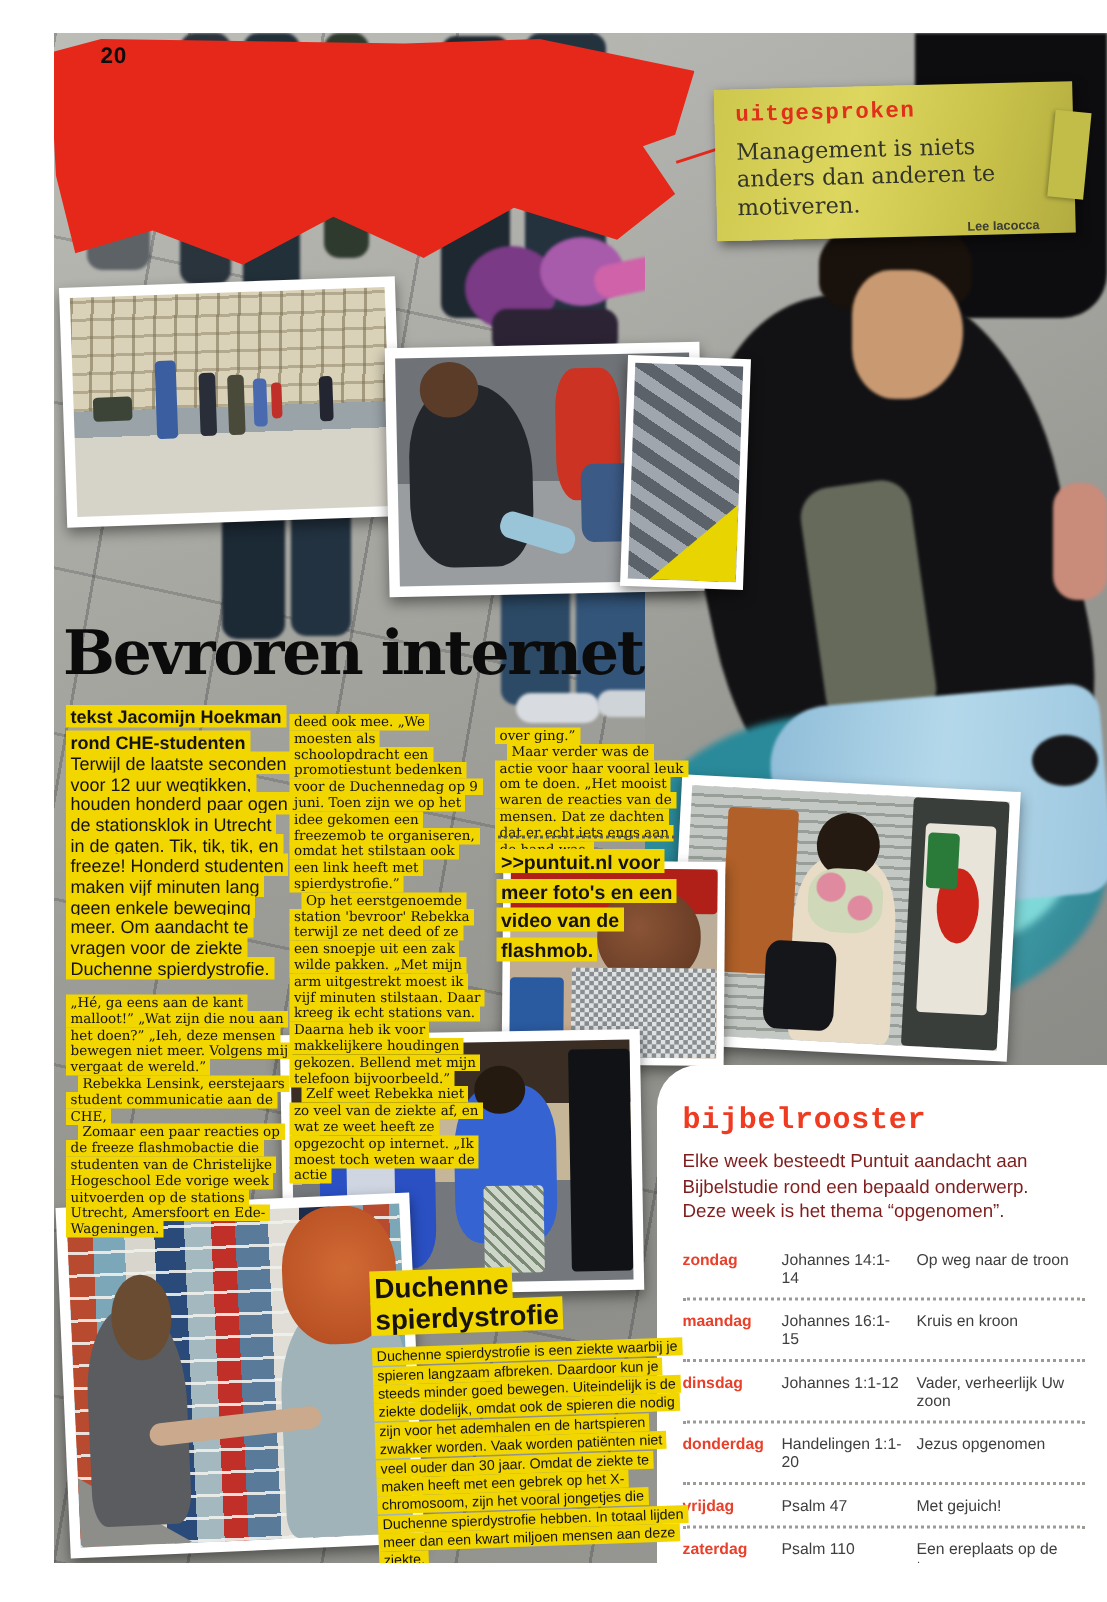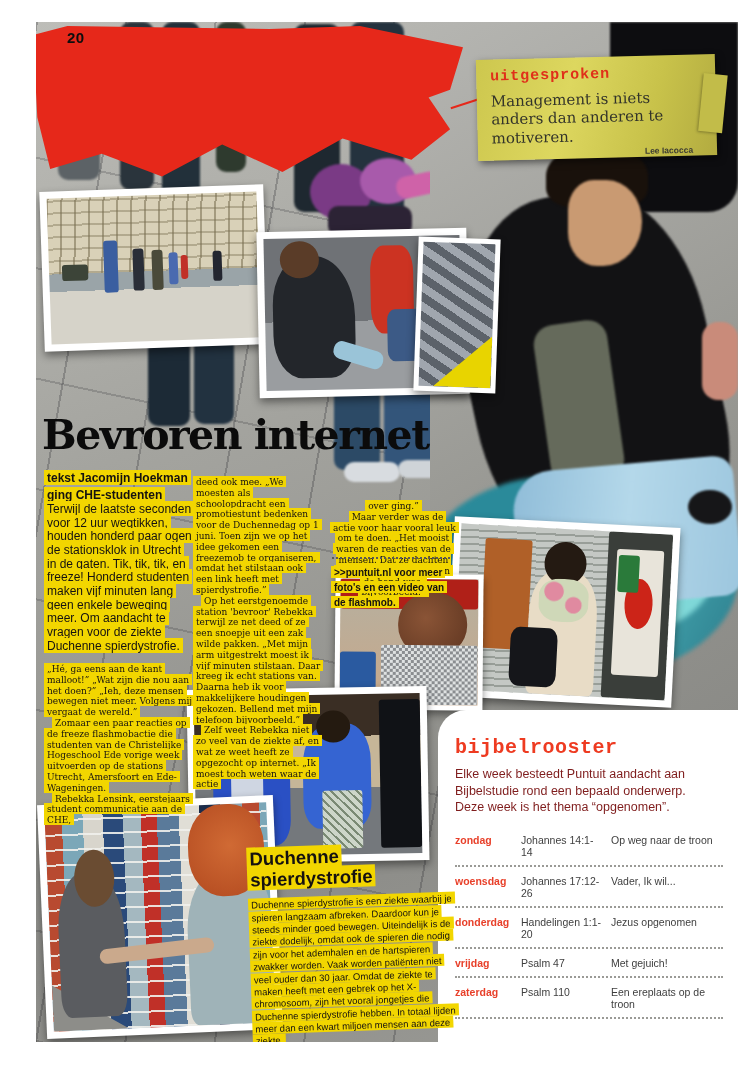--- a/index.html
+++ b/index.html
@@ -78,24 +78,24 @@
   .hl{background:#f2d600;color:#151210;padding:1px 3px 0 3px;
       -webkit-box-decoration-break:clone;box-decoration-break:clone;}
   .byline{left:44px;top:470px;z-index:15;font-size:12px;font-weight:bold;line-height:1.45;}
   .col{z-index:15;}
   .col p{margin:0;}
   .col p + p{text-indent:8px;}
   .intro-col{left:44px;top:503px;width:148px;font-size:12px;line-height:1.14;}
   .serif-col{font-family:"DejaVu Serif",serif;font-size:9px;line-height:1.2;}
   .c1{left:44px;top:664px;width:152px;}
   .c2{left:193px;top:477px;width:128px;}
-  .c3{left:330px;top:501px;width:127px;text-align:center;}
+  .c3{left:330px;top:486px;width:127px;}
   .dots{border-bottom:2px dotted #5a5a56;}
   .c3-dots{left:332px;top:557px;width:118px;z-index:15;}
-  .c3-link{left:331px;top:565px;width:126px;font-size:10px;font-weight:bold;line-height:1.5;z-index:15;}
+  .c3-link{left:331px;top:565px;width:126px;font-size:13px;font-weight:bold;line-height:1.5;z-index:15;}
 
   
   .duchenne{left:250px;top:846px;width:208px;transform:rotate(-2deg);z-index:22;}
   .duch-title{font-size:18.5px;font-weight:bold;line-height:1.12;color:#101010;width:150px;}
   .duch-body{margin-top:9px;font-size:9.5px;line-height:1.3;}
   .duch-dots{width:200px;margin-top:3px;border-bottom:2px dotted #3c3c38;}
   .duch-src{margin-top:6px;font-size:9.5px;font-weight:bold;}
 
   
   .panel{left:438px;top:710px;width:300px;height:358px;background:#fff;
@@ -237,35 +237,35 @@
     <div class="note-tape"></div>
     <div class="note-title">uitgesproken</div>
     <div class="note-quote">Management is niets anders dan anderen te motiveren.</div>
     <div class="note-attr">Lee Iacocca</div>
   </div>
 
   <div class="abs headline">Bevroren internet</div>
 
   <div class="abs byline">
     <div><span class="hl">tekst Jacomijn Hoekman</span></div>
-    <div><span class="hl">ging CHE-studenten</span></div>
+    <div><span class="hl">rond CHE-studenten</span></div>
   </div>
 
   <div class="abs col intro-col">
     <p><span class="hl">Terwijl de laatste seconden voor 12 uur wegtikken, houden honderd paar ogen de stationsklok in Utrecht in de gaten. Tik, tik, tik, en freeze! Honderd studenten maken vijf minuten lang geen enkele beweging meer. Om aandacht te vragen voor de ziekte Duchenne spierdystrofie.</span></p>
   </div>
 
   <div class="abs col serif-col c1">
     <p><span class="hl">„Hé, ga eens aan de kant malloot!” „Wat zijn die nou aan het doen?” „Ieh, deze mensen bewegen niet meer. Volgens mij vergaat de wereld.”</span></p>
+    <p><span class="hl">Rebekka Lensink, eerstejaars student communicatie aan de CHE,</span></p>
     <p><span class="hl">Zomaar een paar reacties op de freeze flashmobactie die studenten van de Christelijke Hogeschool Ede vorige week uitvoerden op de stations Utrecht, Amersfoort en Ede-Wageningen.</span></p>
-    <p><span class="hl">Rebekka Lensink, eerstejaars student communicatie aan de CHE,</span></p>
   </div>
 
   <div class="abs col serif-col c2">
-    <p><span class="hl">deed ook mee. „We moesten als schoolopdracht een promotiestunt bedenken voor de Duchennedag op 1 juni. Toen zijn we op het idee gekomen een freezemob te organiseren, omdat het stilstaan ook een link heeft met spierdystrofie.”</span></p>
+    <p><span class="hl">deed ook mee. „We moesten als schoolopdracht een promotiestunt bedenken voor de Duchennedag op 9 juni. Toen zijn we op het idee gekomen een freezemob te organiseren, omdat het stilstaan ook een link heeft met spierdystrofie.”</span></p>
     <p><span class="hl">Op het eerstgenoemde station 'bevroor' Rebekka terwijl ze net deed of ze een snoepje uit een zak wilde pakken. „Met mijn arm uitgestrekt moest ik vijf minuten stilstaan. Daar kreeg ik echt stations van. Daarna heb ik voor makkelijkere houdingen gekozen. Bellend met mijn telefoon bijvoorbeeld.”</span></p>
     <p><span class="hl">Zelf weet Rebekka niet zo veel van de ziekte af, en wat ze weet heeft ze opgezocht op internet. „Ik moest toch weten waar de actie</span></p>
   </div>
 
   <div class="abs col serif-col c3">
     <p><span class="hl">over ging.”</span></p>
     <p><span class="hl">Maar verder was de actie voor haar vooral leuk om te doen. „Het mooist waren de reacties van de mensen. Dat ze dachten dat er echt iets engs aan de hand was, bijvoorbeeld.”</span></p>
   </div>
 
   <div class="abs dots c3-dots"></div>
@@ -284,27 +284,32 @@
     <div class="roo-title">bijbelrooster</div>
     <div class="roo-intro">Elke week besteedt Puntuit aandacht aan Bijbelstudie rond een bepaald onderwerp. Deze week is het thema “opgenomen”.</div>
     <div class="roo-table">
 
         <div class="roo-row">
           <span class="roo-day">zondag</span>
           <span class="roo-reading">Johannes 14:1-14</span>
           <span class="roo-theme">Op weg naar de troon</span>
         </div>
 
-
-
-        <div class="roo-row">
-          <span class="roo-day">woensdag</span>
-          <span class="roo-reading">Johannes 17:12-26</span>
-          <span class="roo-theme">Vader, Ik wil...</span>
-        </div>
+        <div class="roo-row">
+          <span class="roo-day">maandag</span>
+          <span class="roo-reading">Johannes 16:1-15</span>
+          <span class="roo-theme">Kruis en kroon</span>
+        </div>
+
+        <div class="roo-row">
+          <span class="roo-day">dinsdag</span>
+          <span class="roo-reading">Johannes 1:1-12</span>
+          <span class="roo-theme">Vader, verheerlijk Uw zoon</span>
+        </div>
+
 
         <div class="roo-row">
           <span class="roo-day">donderdag</span>
           <span class="roo-reading">Handelingen 1:1-20</span>
           <span class="roo-theme">Jezus opgenomen</span>
         </div>
 
         <div class="roo-row">
           <span class="roo-day">vrijdag</span>
           <span class="roo-reading">Psalm 47</span>

